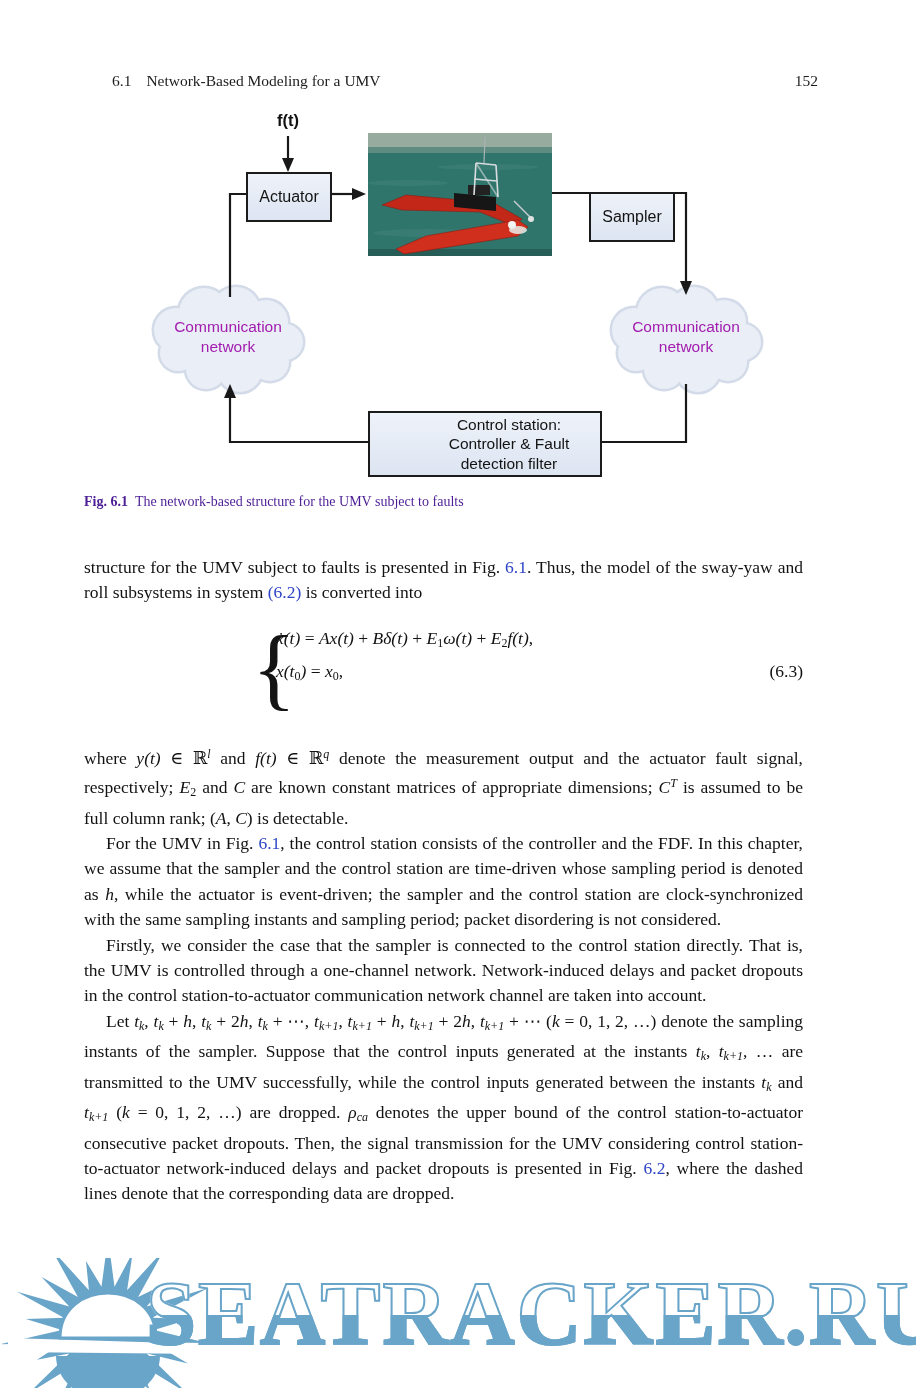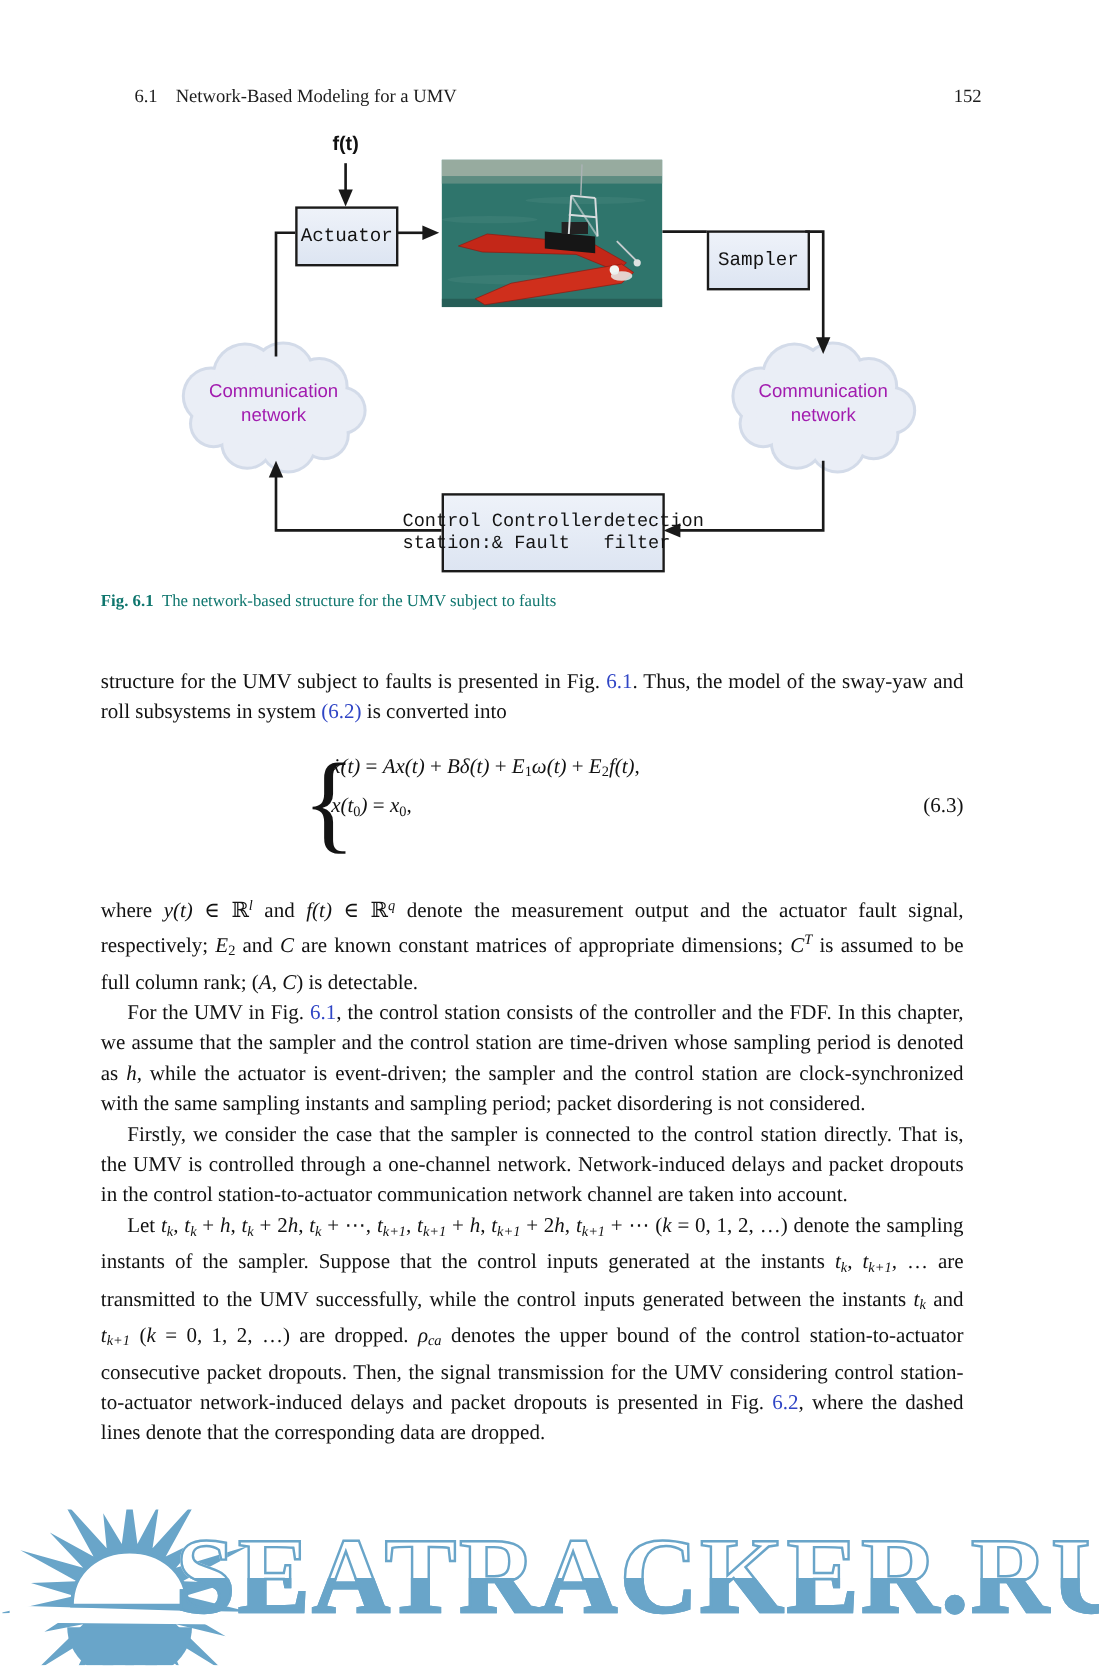--- a/index.html
+++ b/index.html
@@ -10,38 +10,38 @@
   .running-head{position:absolute;left:112px;top:72px;width:706px;display:flex;
                 justify-content:space-between;font-size:15.5px;color:#1c1c1c;}
   .running-head .sec{margin-right:15px;}
 
   
   .fig-svg{position:absolute;left:0;top:0;}
 
   
   .box{position:absolute;background:linear-gradient(180deg,#eef2f9 0%,#dde5f2 100%);
        border:2px solid #1b1b1b;display:flex;align-items:center;justify-content:center;
-       font-family:Liberation Mono, monospace;font-size:16px;color:#131313;}
+       font-family:Liberation Sans, sans-serif;font-size:16px;color:#131313;}
   .box-actuator{left:246px;top:172px;width:82px;height:46px;}
   .box-sampler{left:589px;top:172px;width:82px;height:46px;margin-top:20px;}
-  .box-control{left:368px;top:411px;width:182px;height:62px;flex-direction:row;
-               font-size:15.5px;line-height:19.5px;}
+  .box-control{left:368px;top:411px;width:182px;height:62px;flex-direction:column;
+               font-size:15.5px;line-height:19.5px;padding-left:48px;}
   .ft-label{position:absolute;left:264px;top:111px;width:48px;text-align:center;
             font-family:"Liberation Sans","DejaVu Sans",sans-serif;font-weight:bold;font-size:16.5px;color:#111;}
   .cloud-label{position:absolute;width:150px;text-align:center;
                font-family:"Liberation Sans","DejaVu Sans",sans-serif;font-size:15.5px;
                line-height:20px;color:#a21caf;}
   .cloud-label.left{left:153px;top:317px;}
   .cloud-label.right{left:611px;top:317px;}
 
   
   .boat{position:absolute;left:368px;top:133px;}
 
   
-  .caption{position:absolute;left:84px;top:494px;width:719px;font-size:14px;color:#0f766e;}
+  .caption{position:absolute;left:84px;top:494px;width:719px;font-size:14px;color:#4c1d95;}
   .caption .bd{font-weight:bold;}
 
   
   .body-text{position:absolute;left:84px;top:539px;width:719px;font-size:17.5px;
              line-height:25.4px;text-align:justify;color:#121212;margin-top:16px;}
   .body-text p{margin:0;}
   .body-text p.ind{text-indent:22px;}
   .m{font-style:italic;}
   .bd{font-weight:bold;}
   .lnk{color:var(--link,#2f45c5);cursor:pointer;}

